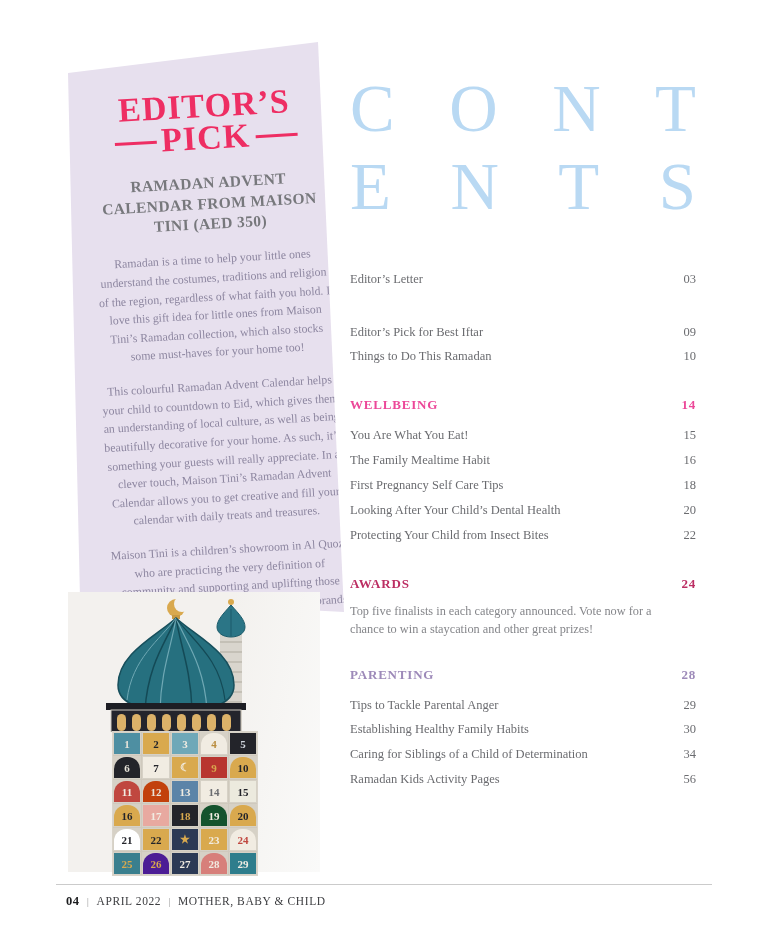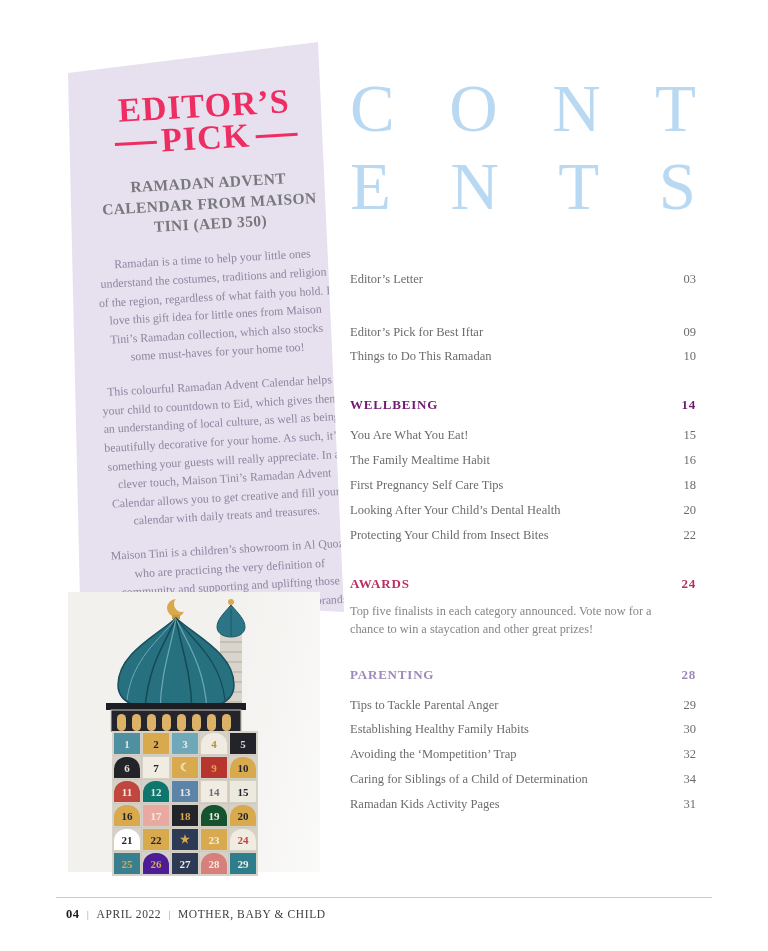--- a/index.html
+++ b/index.html
@@ -53,21 +53,21 @@
   .toc-section { margin-top:28px; }
   .toc-section:first-child { margin-top:0; }
   .toc-heading { display:flex; justify-content:space-between; font-weight:bold;
                  font-size:13px; letter-spacing:0.8px; margin-bottom:10px; }
   .toc-item { display:flex; justify-content:space-between; padding:4px 0;
               font-size:12.5px; line-height:1.35; color:#6b6c70; }
   .toc-desc { font-size:12.3px; line-height:1.5; color:#85868a; width:95%; margin-top:2px; }
 
   
   .footer { position:absolute; left:56px; right:56px; top:884px;
-            border-top:1px solid #cbcbcb; padding-top:9px;margin-top:13px; }
+            border-top:1px solid #cbcbcb; padding-top:9px; }
   .footer-line { display:flex; align-items:baseline; gap:7px; padding-left:10px;
                  font-size:11.5px; letter-spacing:0.6px; color:#3c3d40; }
   .footer-pn { font-weight:bold; font-size:12.5px; color:#1c1d1f; }
   .footer-sep { color:#a0a0a0; font-size:11px; }
 </style>
 </head>
 <body>
 
 <div class="page">
 
@@ -167,21 +167,21 @@
         <div class="cal-cell">
           <div class="cal-cell-inner" style="background: rgb(184, 53, 47); color: rgb(217, 169, 78);">9</div>
         </div>
         <div class="cal-cell">
           <div class="cal-cell-inner arch" style="background: rgb(217, 169, 78); color: rgb(35, 36, 42);">10</div>
         </div>
         <div class="cal-cell">
           <div class="cal-cell-inner arch" style="background: rgb(192, 71, 63); color: rgb(241, 236, 226);">11</div>
         </div>
         <div class="cal-cell">
-          <div class="cal-cell-inner arch" style="background: #0f766e; color: rgb(232, 228, 218);">12</div>
+          <div class="cal-cell-inner arch" style="background: #c2410c; color: rgb(232, 228, 218);">12</div>
         </div>
         <div class="cal-cell">
           <div class="cal-cell-inner" style="background: rgb(91, 132, 168); color: rgb(241, 236, 226);">13</div>
         </div>
         <div class="cal-cell">
           <div class="cal-cell-inner" style="background: rgb(241, 236, 226); color: rgb(107, 108, 112);">14</div>
         </div>
         <div class="cal-cell">
           <div class="cal-cell-inner" style="background: rgb(236, 234, 222); color: rgb(35, 36, 42);">15</div>
         </div>
@@ -259,21 +259,21 @@
           <div class="toc-item">
             <span>Editor’s Pick for Best Iftar</span>
             <span>09</span>
           </div>
           <div class="toc-item">
             <span>Things to Do This Ramadan</span>
             <span>10</span>
           </div>
         </div>
         <div class="toc-section">
-          <div class="toc-heading" style="color: #701a75;">
+          <div class="toc-heading" style="color: #ec4899;">
             <span>WELLBEING</span>
             <span>14</span>
           </div>
           <div class="toc-item">
             <span>You Are What You Eat!</span>
             <span>15</span>
           </div>
           <div class="toc-item">
             <span>The Family Mealtime Habit</span>
             <span>16</span>
@@ -305,30 +305,26 @@
           </div>
           <div class="toc-item">
             <span>Tips to Tackle Parental Anger</span>
             <span>29</span>
           </div>
           <div class="toc-item">
             <span>Establishing Healthy Family Habits</span>
             <span>30</span>
           </div>
           <div class="toc-item">
-            <span>Avoiding the ‘Mompetition’ Trap</span>
-            <span>32</span>
-          </div>
-          <div class="toc-item">
             <span>Caring for Siblings of a Child of Determination</span>
             <span>34</span>
           </div>
           <div class="toc-item">
             <span>Ramadan Kids Activity Pages</span>
-            <span>31</span>
+            <span>56</span>
           </div>
         </div>
       </div>
   </main>
 
   <footer class="footer">
     <div class="footer-line">
       <span class="footer-pn">04</span>
       <span class="footer-sep">|</span>
       <span>APRIL 2022</span>

